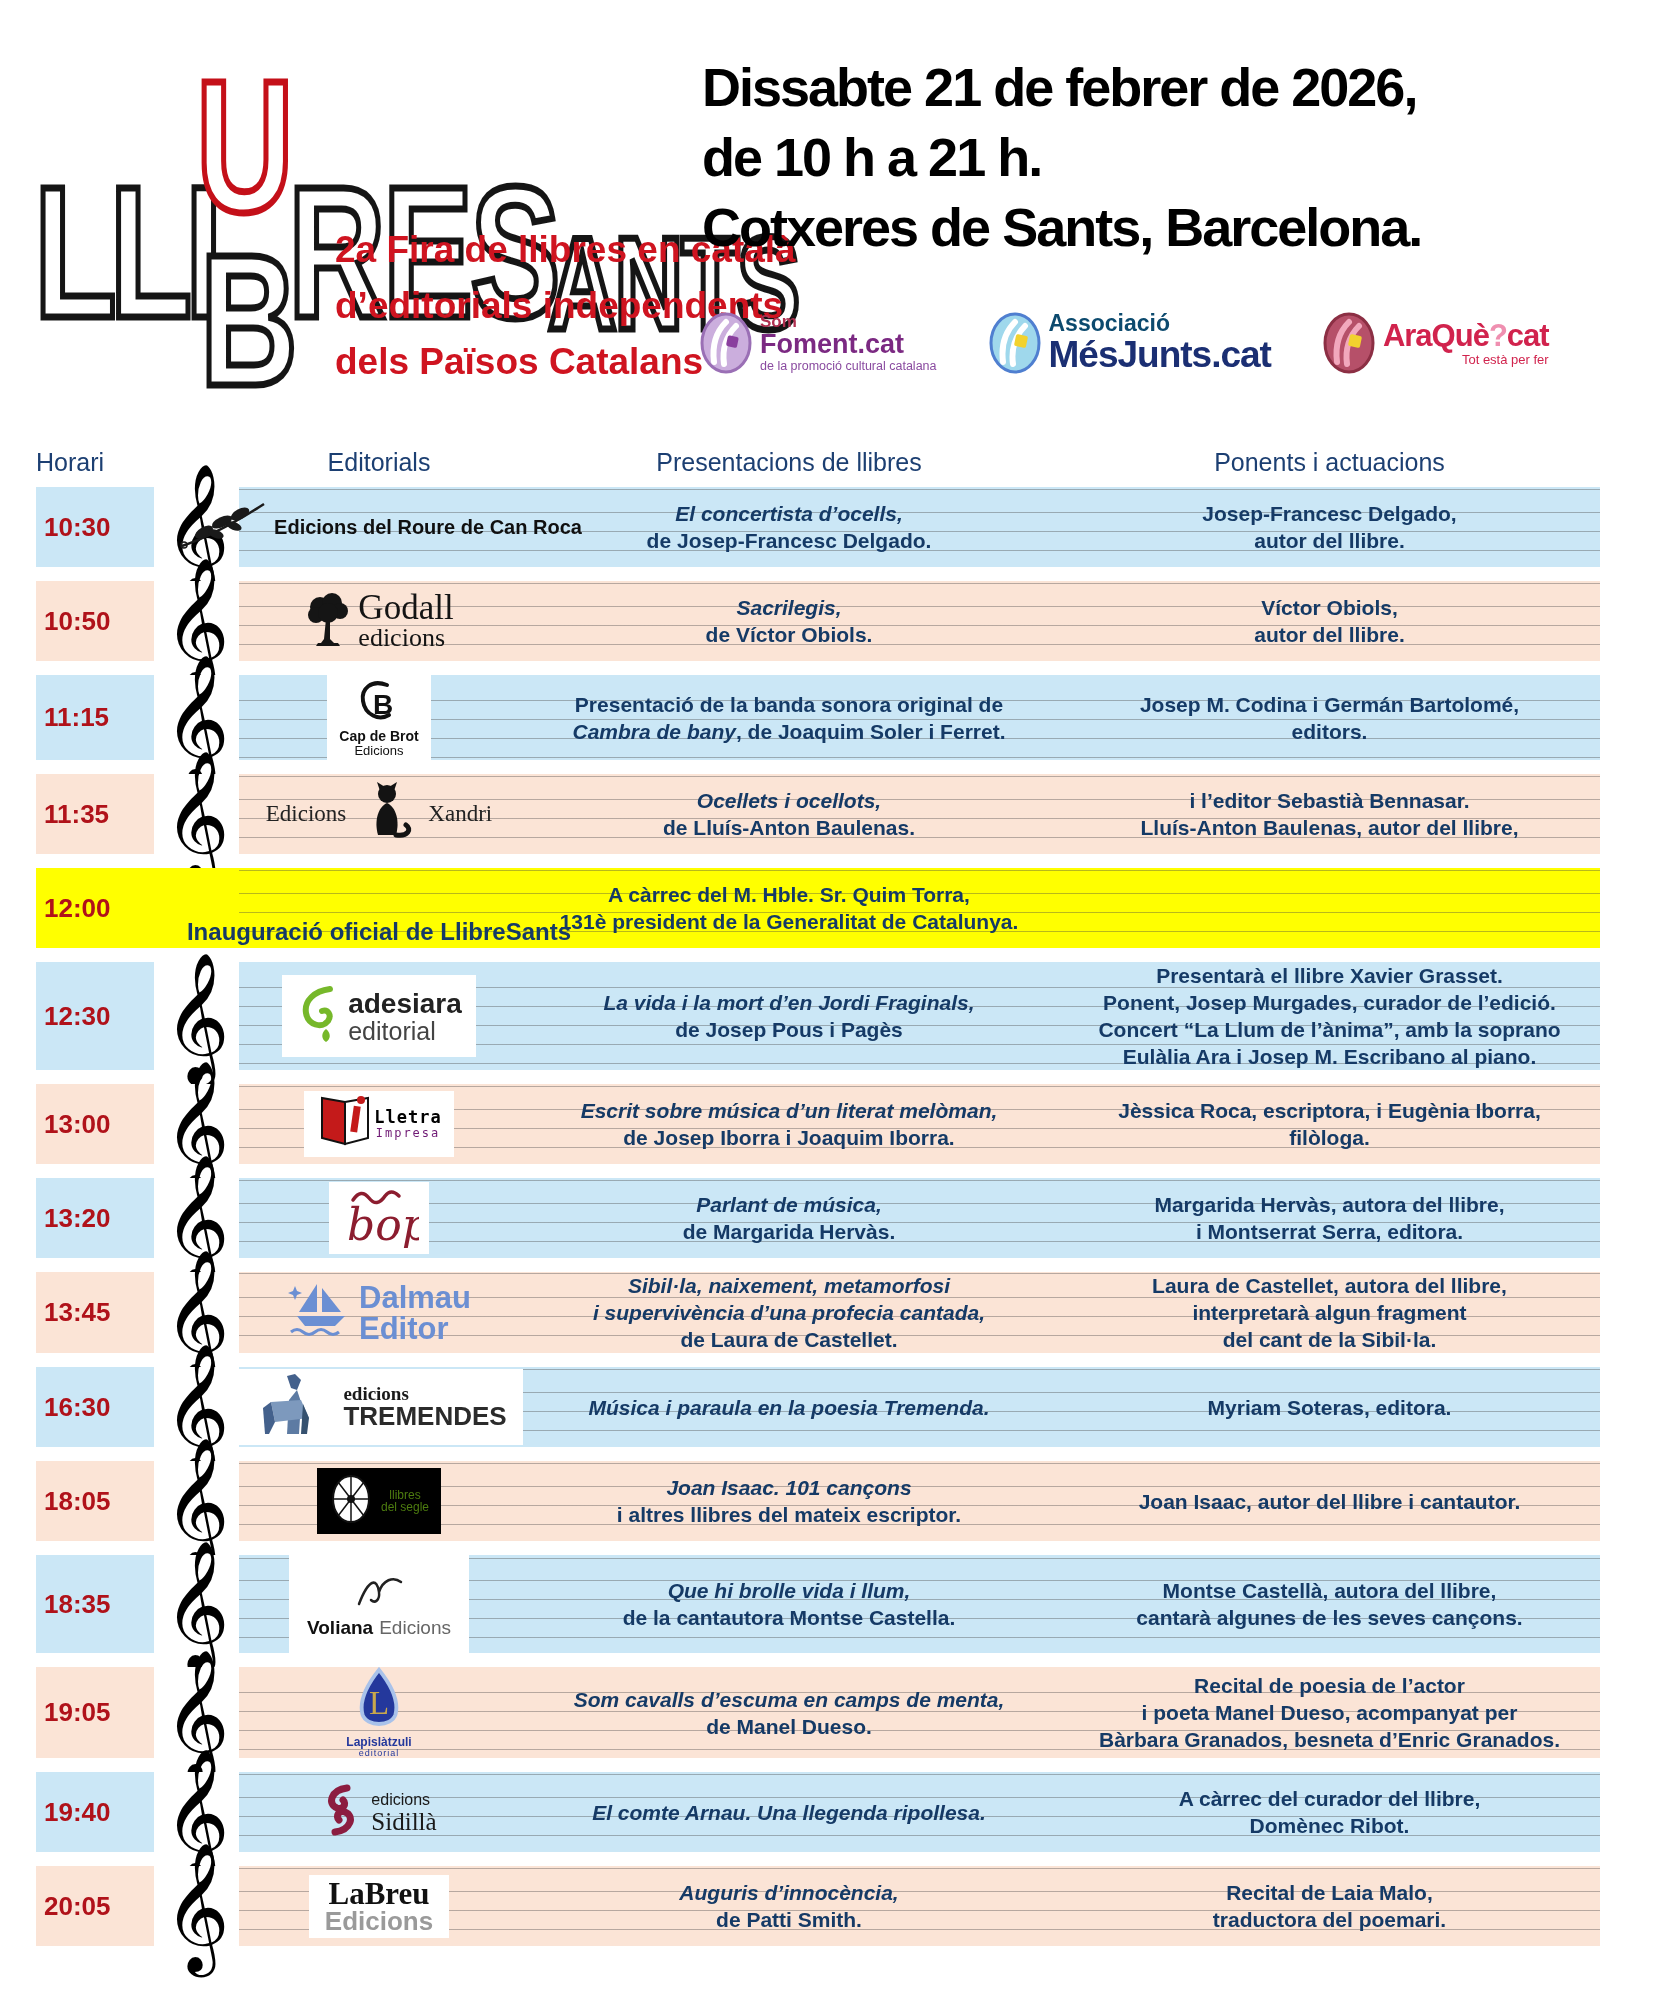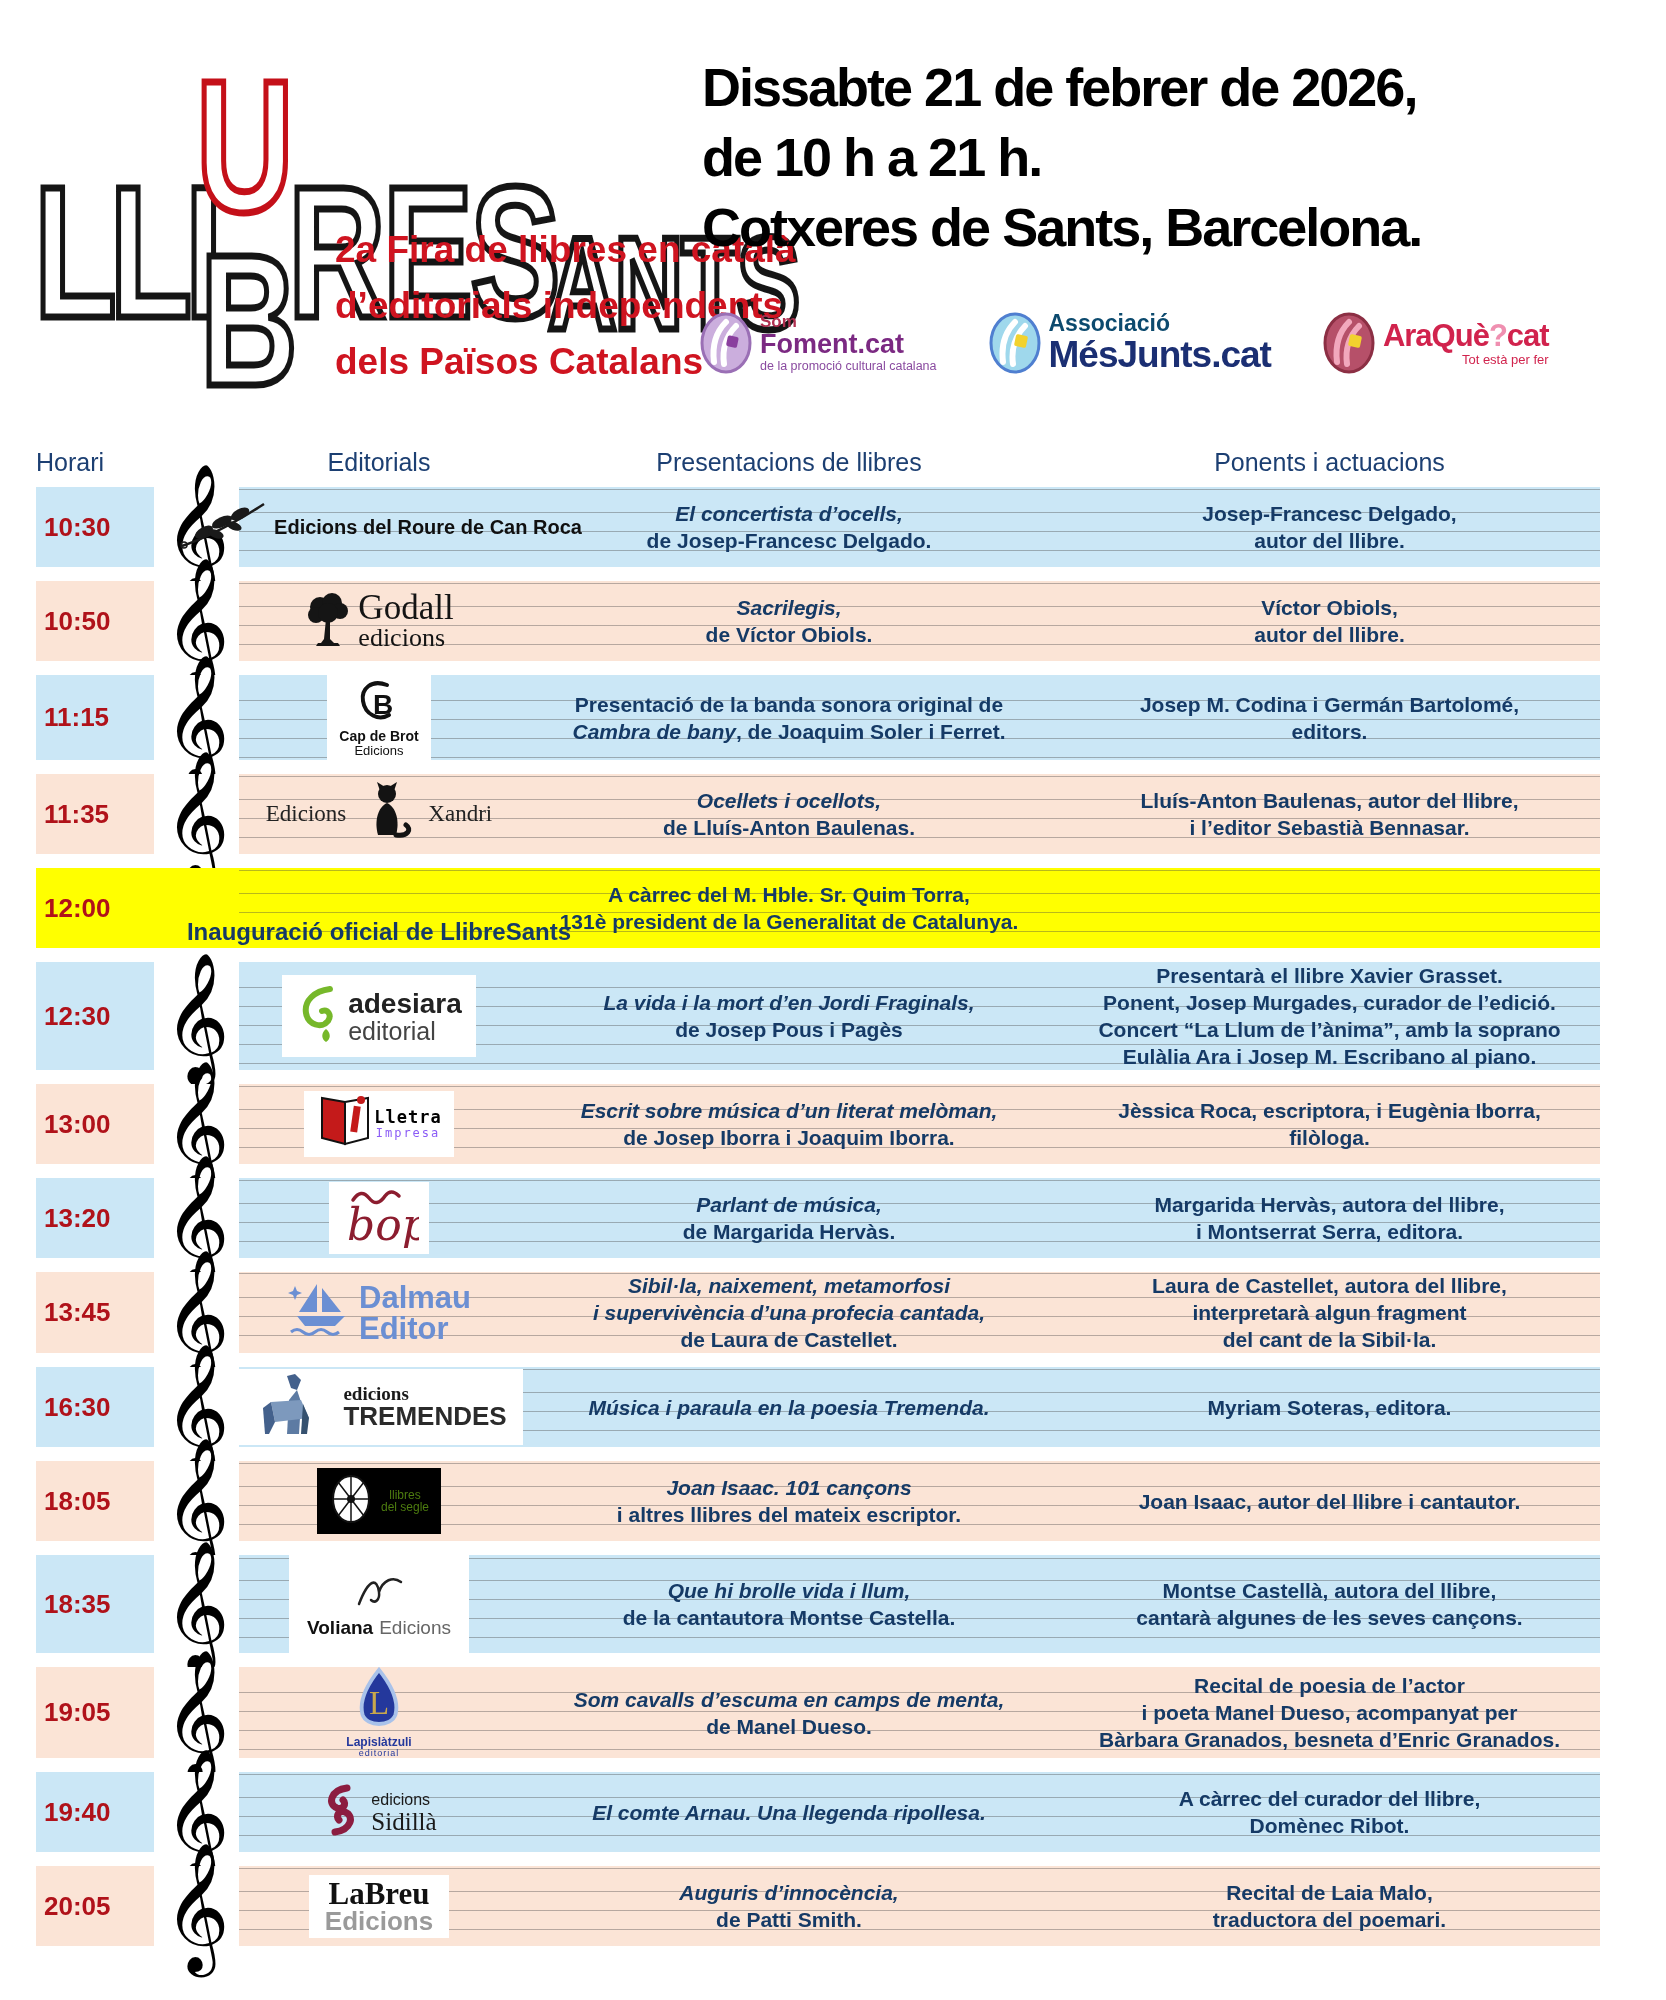--- a/index.html
+++ b/index.html
@@ -74,21 +74,21 @@
   .cb-name{font-size:14px;font-weight:bold;color:#111;}
   .cb-sub{font-size:13px;color:#111;}
   .logo-xandri{gap:8px;}
   .xandri-word{font-family:"Liberation Serif",serif;font-size:23px;color:#222;}
   .logo-adesiara{background:#fff;padding:10px 14px;align-items:center;}
   .logo-adesiara .logo-lines{align-items:flex-start;}
   .ade-name{font-size:28px;color:#222;font-weight:600;line-height:1.05;}
   .ade-sub{font-size:25px;color:#444;line-height:1.05;}
   .logo-lletra{flex-direction:row;background:#fff;padding:3px 12px;gap:0;}
   .lletra-name{font-family:"DejaVu Sans Mono",monospace;font-weight:bold;font-size:17px;color:#000;letter-spacing:1px;}
-  .lletra-sub{font-family:"DejaVu Sans Mono",monospace;font-size:12px;color:#8b5cf6;letter-spacing:2px;}
+  .lletra-sub{font-family:"DejaVu Sans Mono",monospace;font-size:12px;color:#701a75;letter-spacing:2px;}
   .logo-bop{background:#fff;padding:2px 10px;}
   .logo-dalmau .logo-lines{align-items:flex-start;}
   .dalmau-name{font-size:31px;font-weight:bold;color:#6b8fd3;line-height:1;}
   .logo-tremendes{background:#fff;padding:5px 16px;}
   .logo-tremendes .logo-lines{align-items:flex-start;}
   .trem-sub{font-family:"Liberation Serif",serif;font-weight:bold;font-size:19px;color:#1a1a1a;line-height:1;}
   .trem-name{font-size:26px;font-weight:600;color:#2b2b2b;line-height:1.05;}
   .logo-segle{background:#000;padding:6px 12px;gap:8px;}
   .segle-line{font-size:12px;color:#4d7c0f;}
   .logo-voliana{flex-direction:column;background:#fff;padding:15px 18px;gap:0;}
@@ -286,22 +286,22 @@
                   </g>
                 </svg></span>
               <span class="logo-line xandri-word">Xandri</span>
             </div>
           </div>
           <div class="col pres-col">
             <div class="line"><span class="em">Ocellets i ocellots,</span></div>
             <div class="line"><span>de Lluís-Anton Baulenas.</span></div>
           </div>
           <div class="col pon-col">
+            <div class="line">i l’editor Sebastià Bennasar.</div>
             <div class="line">Lluís-Anton Baulenas, autor del llibre,</div>
-            <div class="line">i l’editor Sebastià Bennasar.</div>
           </div>
         </div>
       </div>
       <div class="row bg-yellow">
         <div class="time-cell">12:00</div>
         <div class="clef"></div>
         <div class="staff">
           <div class="col logo-col">
             <span class="inaug-label">Inauguració oficial de LlibreSants</span>
           </div>

